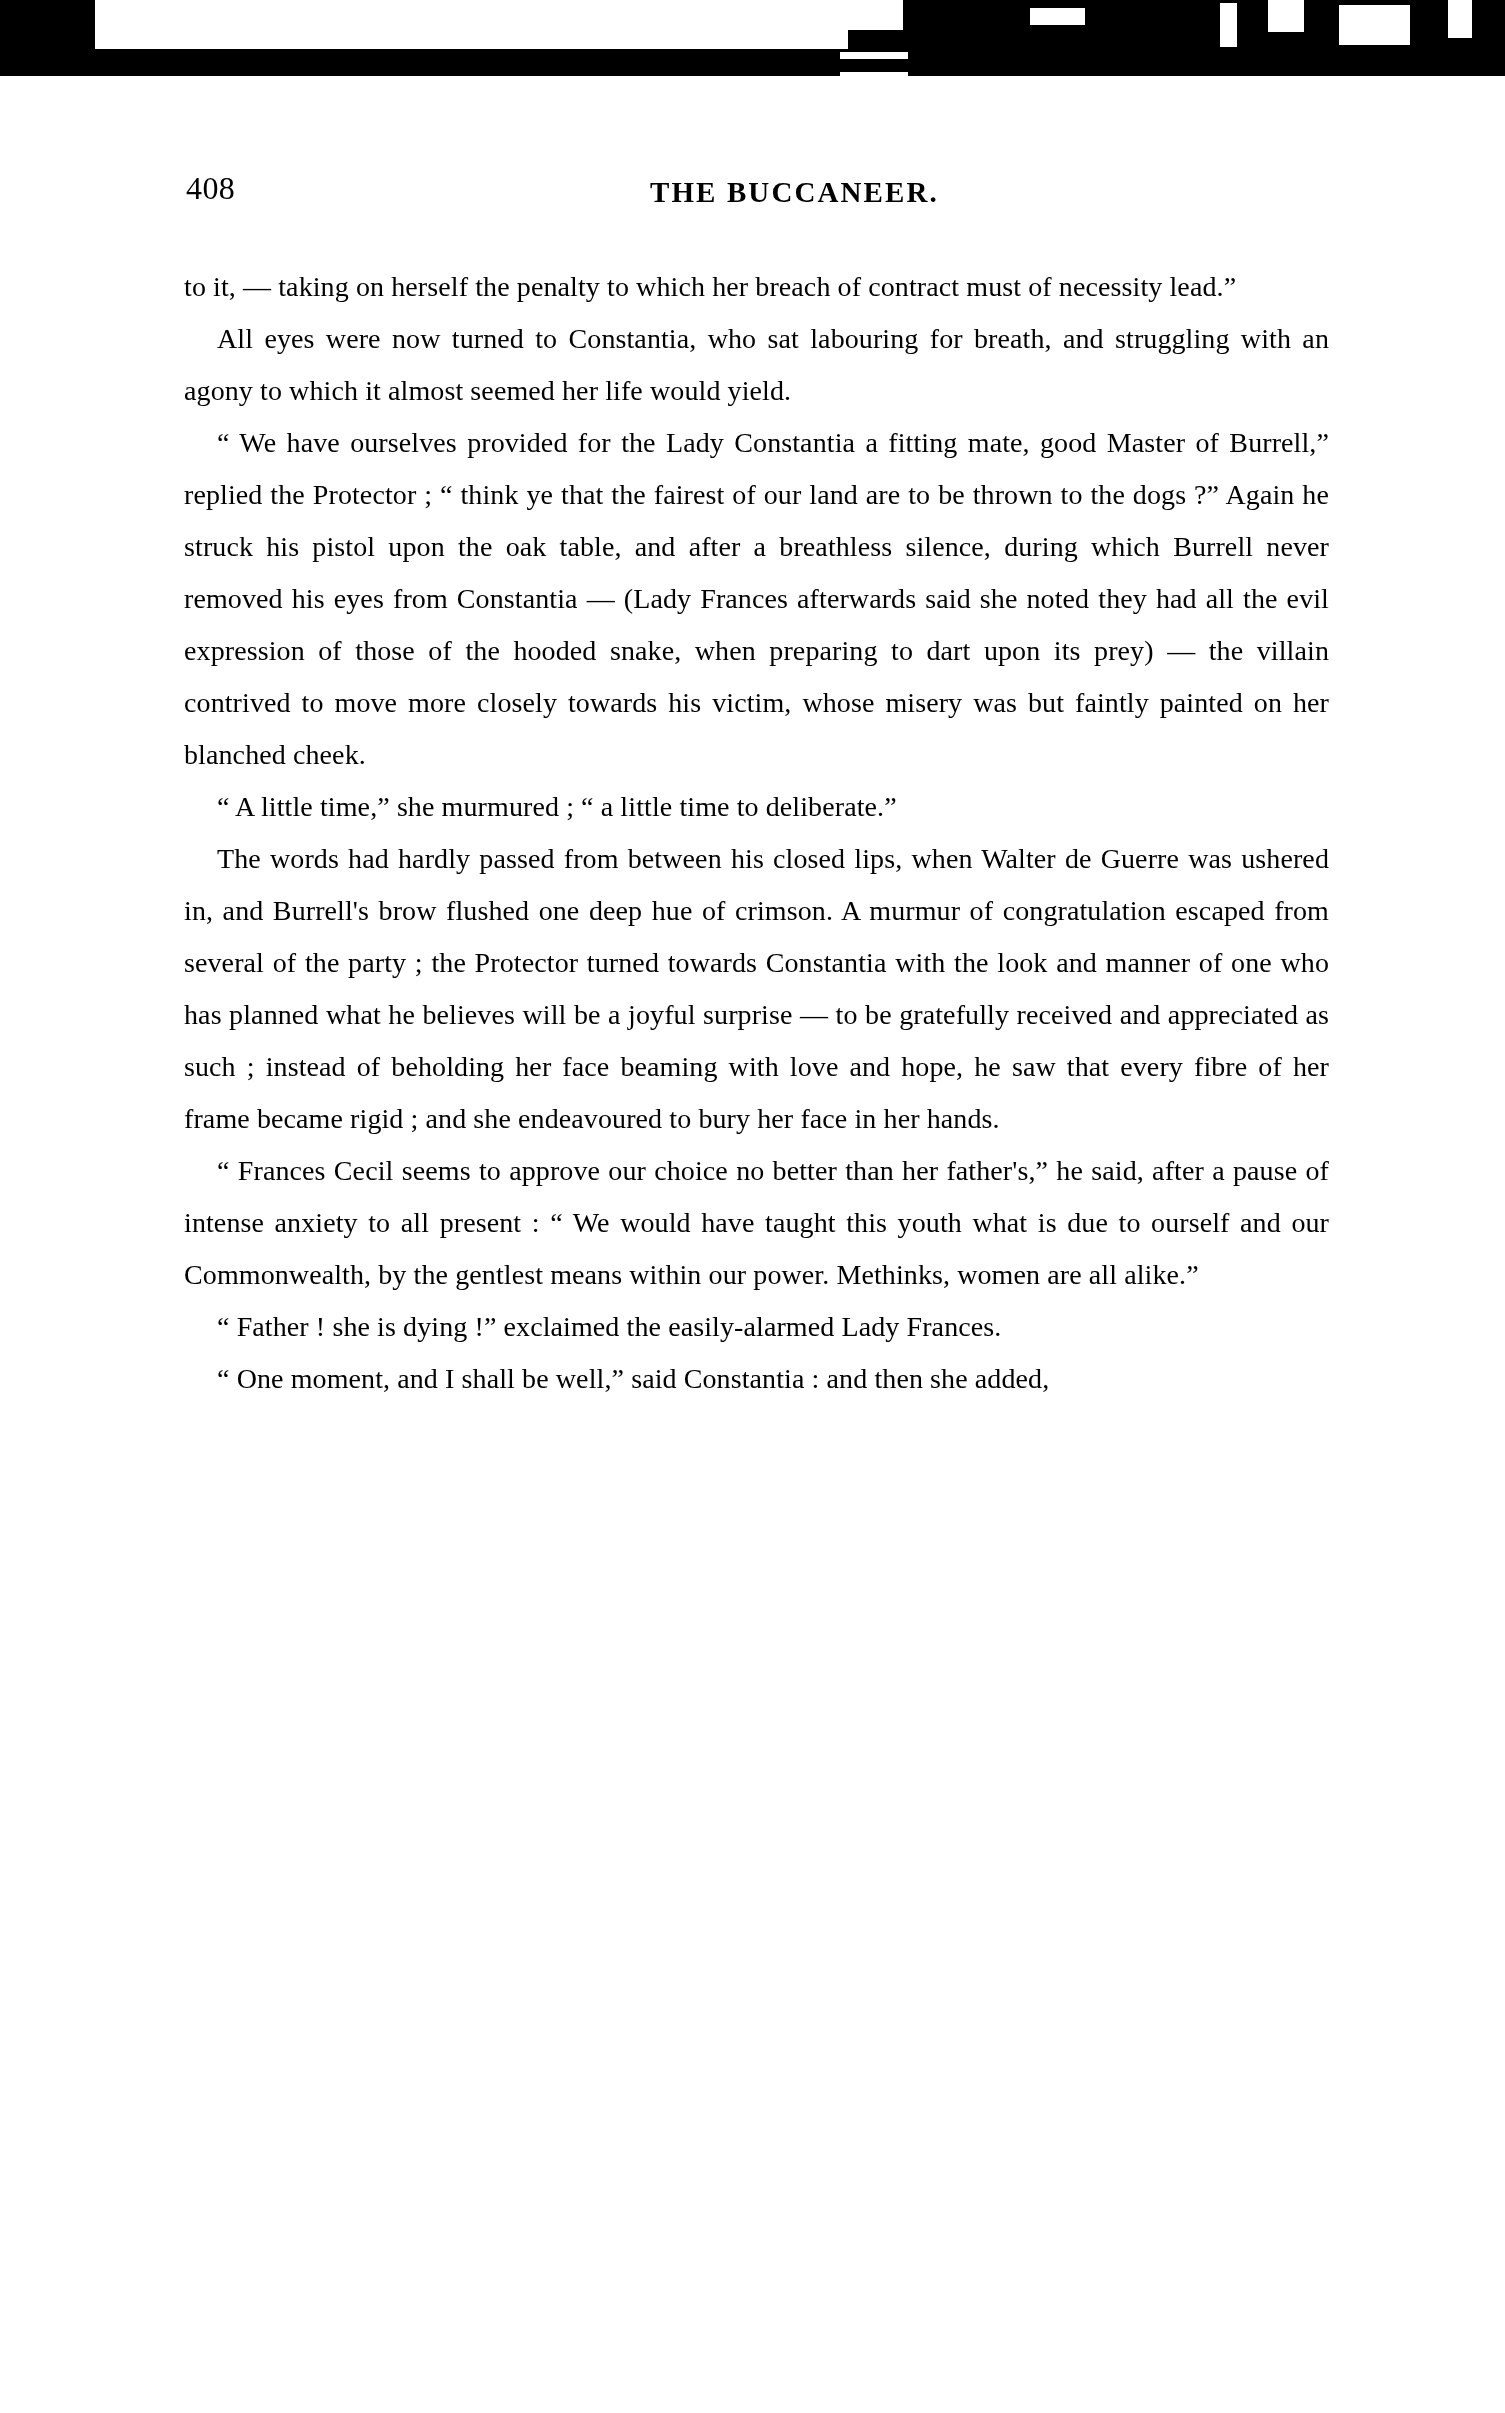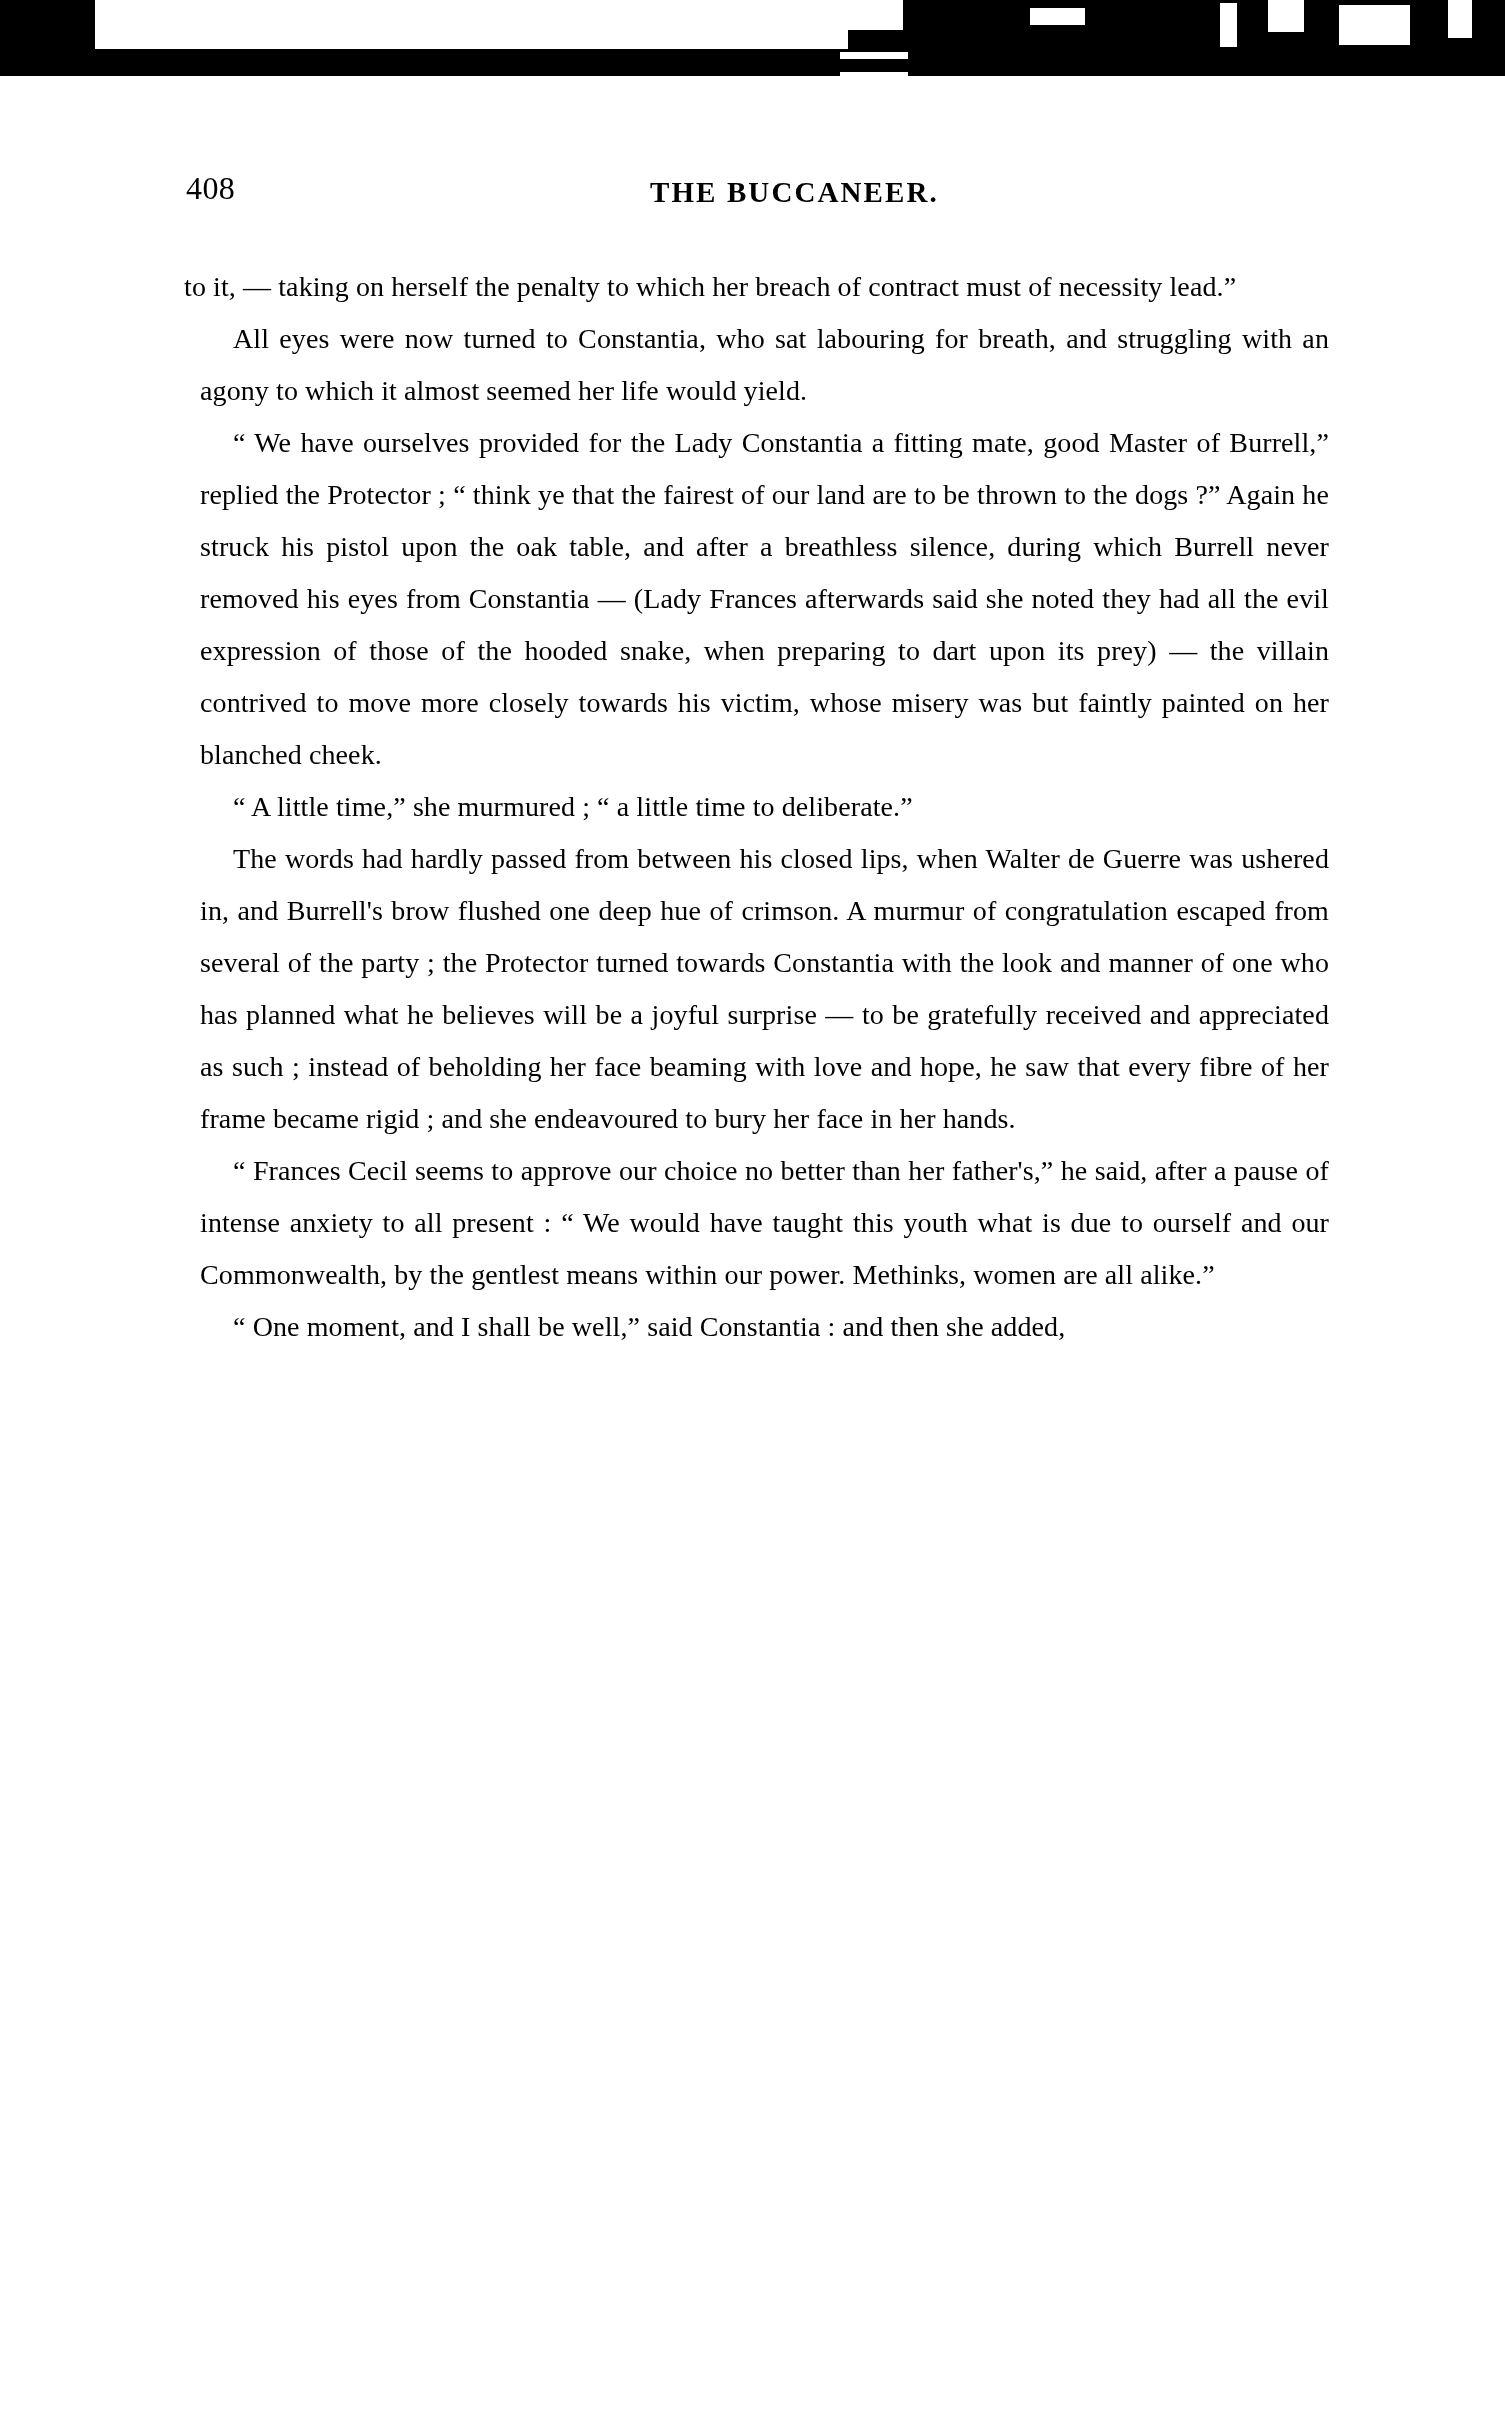--- a/index.html
+++ b/index.html
@@ -106,21 +106,20 @@
   .para {
     margin: 0;
     font-size: 28px;
     line-height: 52px;
     text-align: justify;
     text-justify: inter-word;
     letter-spacing: 0.1px;
   }
   .para.indent {
     text-indent: 33px;
-    margin-left: 16px;
   }
 </style>
 </head>
 <body>
 
 <div class="scan-edge" id="edge-top-left"></div>
 <div class="scan-edge" id="edge-top-right"></div>
 <div class="scan-edge" id="edge-bar-main"></div>
 <div class="scan-edge" id="edge-notch-a"></div>
 <div class="scan-edge" id="edge-notch-b"></div>
@@ -138,15 +137,16 @@
   <div id="running-head">THE BUCCANEER.</div>
 </div>
 
 <div id="body-text">
   <p class="para">to it, — taking on herself the penalty to which her breach of contract must of necessity lead.”</p>
   <p class="para indent">All eyes were now turned to Constantia, who sat labouring for breath, and struggling with an agony to which it almost seemed her life would yield.</p>
   <p class="para indent">“ We have ourselves provided for the Lady Constantia a fitting mate, good Master of Burrell,” replied the Protector ; “ think ye that the fairest of our land are to be thrown to the dogs ?”   Again he struck his pistol upon the oak table, and after a breathless silence, during which Burrell never removed his eyes from Constantia — (Lady Frances afterwards said she noted they had all the evil expression of those of the hooded snake, when preparing to dart upon its prey) — the villain contrived to move more closely towards his victim, whose misery was but faintly painted on her blanched cheek.</p>
   <p class="para indent">“ A little time,” she murmured ; “ a little time to deliberate.”</p>
   <p class="para indent">The words had hardly passed from between his closed lips, when Walter de Guerre was ushered in, and Burrell's brow flushed one deep hue of crimson.   A murmur of congratulation escaped from several of the party ; the Protector turned towards Constantia with the look and manner of one who has planned what he believes will be a joyful surprise — to be gratefully received and appreciated as such ; instead of beholding her face beaming with love and hope, he saw that every fibre of her frame became rigid ; and she endeavoured to bury her face in her hands.</p>
   <p class="para indent">“ Frances Cecil seems to approve our choice no better than her father's,” he said, after a pause of intense anxiety to all present :  “ We would have taught this youth what is due to ourself and our Commonwealth, by the gentlest means within our power.   Methinks, women are all alike.”</p>
+  <p class="para indent">“ Father ! she is dying !” exclaimed the easily-alarmed Lady Frances.</p>
   <p class="para indent">“ One moment, and I shall be well,” said Constantia : and then she added,</p>
 </div>
 
 
 </body></html>

